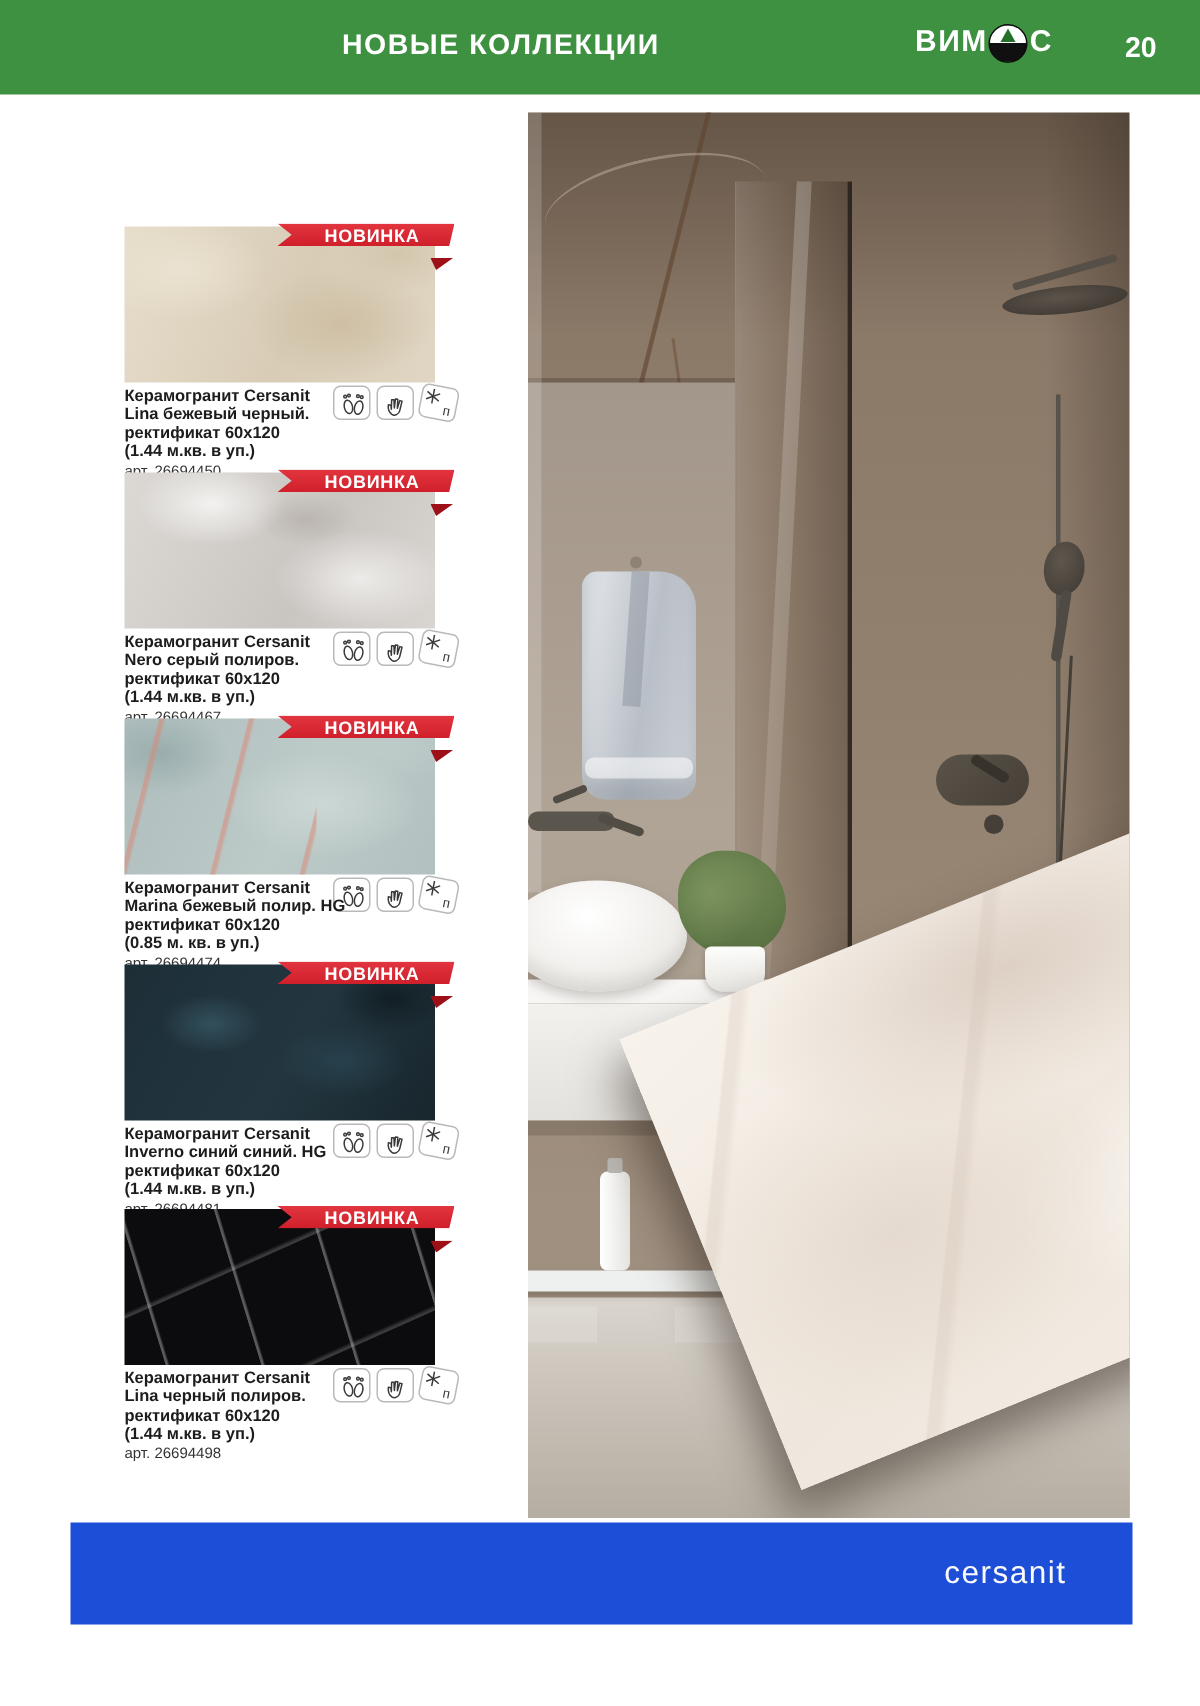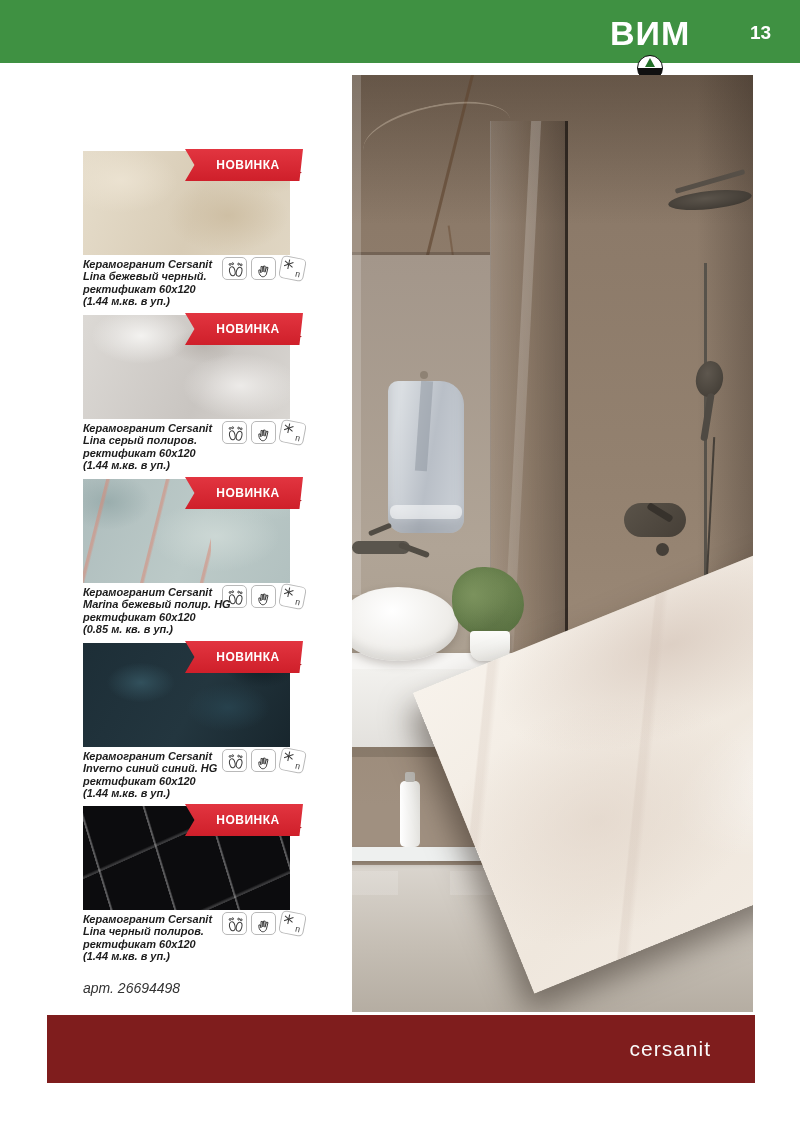--- a/index.html
+++ b/index.html
@@ -4,21 +4,21 @@
 <style>
   * { box-sizing: border-box; margin: 0; padding: 0; }
   html,body { width:800px; height:1137px; }
   body {
     position: relative; background:#ffffff; overflow:hidden;
     font-family:"Liberation Sans", sans-serif; color:#1a1a1a;
   }
   
   .header { position:absolute; left:0; top:0; width:800px; height:63px; background:#3F9142; }
   .header-title { position:absolute; left:228px; top:20px; color:#fff; font-weight:bold; font-size:19px; letter-spacing:1px; }
-  .brand { position:absolute; left:610px; top:14px; display:flex; align-items:center; color:#fff; font-weight:bold; font-size:34px; letter-spacing:1px;flex-direction:column; }
+  .brand { position:absolute; left:610px; top:14px; display:flex; align-items:center; color:#fff; font-weight:bold; font-size:20px; letter-spacing:1px; }
   .logo-circle { width:26px; height:26px; border-radius:50%; margin:2px 1px 0 1px; position:relative;
     background:linear-gradient(180deg,#ffffff 0 50%, #101010 50% 100%); border:1px solid #0e0e0e; }
   .logo-circle::before { content:""; position:absolute; left:50%; top:2px; transform:translateX(-50%);
     border-left:5px solid transparent; border-right:5px solid transparent; border-bottom:9px solid #237029; }
   .page-number { position:absolute; left:750px; top:22px; color:#fff; font-weight:bold; font-size:19px; }
 
   
   .card { position:absolute; left:83px; width:230px; height:160px; }
   .swatch { position:absolute; left:0; top:0; width:207px; height:104px; }
   .swatch.beige { background:
@@ -41,30 +41,30 @@
   .swatch.darkblue { background:
     radial-gradient(ellipse 30% 35% at 28% 38%, rgba(52,84,96,.9), transparent 55%),
     radial-gradient(ellipse 35% 40% at 70% 62%, rgba(40,68,80,.85), transparent 58%),
     radial-gradient(ellipse 30% 35% at 86% 22%, rgba(16,28,34,.9), transparent 60%),
     linear-gradient(120deg,#1d2e37,#23363f 55%,#18262d); }
   .swatch.black { background:#0c0c0e; position:absolute; }
   .swatch.black::before { content:""; position:absolute; inset:0; opacity:.85; background:
     repeating-linear-gradient(73deg, transparent 0 26px, rgba(255,255,255,.38) 26.5px 27.5px, transparent 29px 61px),
     repeating-linear-gradient(-24deg, transparent 0 33px, rgba(255,255,255,.22) 33.5px 34.5px, transparent 37px 79px); }
 
-  .ribbon { position:absolute; left:102px; top:-2px; width:118px; height:32px;
+  .ribbon { position:absolute; left:102px; top:-2px; width:118px; height:15px;
     background:linear-gradient(180deg,#e23540,#cf1f2a); display:flex; align-items:center; justify-content:center;
     clip-path:polygon(0 0, 100% 0, 97% 100%, 0 100%, 8% 50%); }
   .ribbon span { color:#fff; font-weight:bold; font-size:12px; letter-spacing:.5px; padding-left:8px; }
   .ribbon-fold { position:absolute; left:204px; top:21px; width:15px; height:8px; background:#9d1018;
     clip-path:polygon(0 0, 100% 0, 25% 100%); }
 
-  .info { position:absolute; left:0; top:107px; white-space:nowrap;font-style:italic; }
+  .info { position:absolute; left:0; top:107px; white-space:nowrap; }
   .info .ln { font-weight:bold; font-size:11px; line-height:12.3px; color:#1c1c1c; }
-  .info .art { font-size:14px; color:#333; margin-top:18px; }
+  .info .art { font-size:10px; color:#333; margin-top:2px; }
 
   .icons { position:absolute; left:139px; top:106px; display:flex; gap:4px; }
   .icon-box { width:25px; height:23px; border:1.4px solid #b9b9b9; border-radius:5px; background:#fff;
     display:flex; align-items:center; justify-content:center; position:relative; }
   .icon-box.tilted { transform:rotate(11deg); }
   .frost-snow { position:absolute; left:2px; top:2px; }
   .frost-letter { position:absolute; right:3px; bottom:1px; font-size:9px; color:#3a3a3a; }
 
   
   .photo { position:absolute; left:352px; top:75px; width:401px; height:937px; overflow:hidden;
@@ -128,33 +128,34 @@
     background:
       radial-gradient(ellipse 55% 45% at 46% 16%, rgba(214,198,186,.75), transparent 60%),
       radial-gradient(ellipse 45% 55% at 22% 58%, rgba(222,208,196,.6), transparent 65%),
       radial-gradient(ellipse 65% 45% at 74% 68%, rgba(255,255,255,.9), transparent 60%),
       linear-gradient(160deg,#f7f2eb,#efe7dd 55%,#f5eee6);
     box-shadow:-12px 16px 30px rgba(45,36,28,.5); }
   .tile-sample::before { content:""; position:absolute; inset:0; opacity:.6;
     background:repeating-linear-gradient(118deg, transparent 0 70px, rgba(205,188,176,.4) 72px 78px, transparent 84px 160px); }
 
   
-  .footer { position:absolute; left:47px; top:1015px; width:708px; height:68px; background:#7f1d1d; }
+  .footer { position:absolute; left:47px; top:1015px; width:708px; height:68px; background:#1d4ed8; }
   .footer-brand { position:absolute; right:44px; top:22px; color:#fafafa; font-size:21px; letter-spacing:1px; }
 </style>
 </head>
 <body>
 
 <div class="header">
+  <div class="header-title">НОВЫЕ КОЛЛЕКЦИИ</div>
   <div class="brand">
     <span>ВИМ</span>
     <span class="logo-circle"></span>
     <span>С</span>
   </div>
-  <div class="page-number">13</div>
+  <div class="page-number">20</div>
 </div>
 
 <div class="card" style="top:151px">
   <div class="swatch beige"></div>
   <div class="ribbon-fold"></div>
   <div class="ribbon">
       <span>НОВИНКА</span>
     </div>
   <div class="icons">
     <div class="icon-box">
@@ -224,21 +225,21 @@
             <line x1="5" y1="0" x2="5" y2="10"></line>
             <line x1="0.7" y1="2.5" x2="9.3" y2="7.5"></line>
             <line x1="9.3" y1="2.5" x2="0.7" y2="7.5"></line>
           </g>
         </svg>
       <span class="frost-letter">п</span>
     </div>
   </div>
   <div class="info">
     <div class="ln">Керамогранит Cersanit</div>
-    <div class="ln">Lina серый полиров.</div>
+    <div class="ln">Nero серый полиров.</div>
     <div class="ln">ректификат 60х120</div>
     <div class="ln">(1.44 м.кв. в уп.)</div>
     <div class="art">арт. 26694467</div>
   </div>
 </div>
 
 <div class="card" style="top:479px">
   <div class="swatch blue"></div>
   <div class="ribbon-fold"></div>
   <div class="ribbon">

